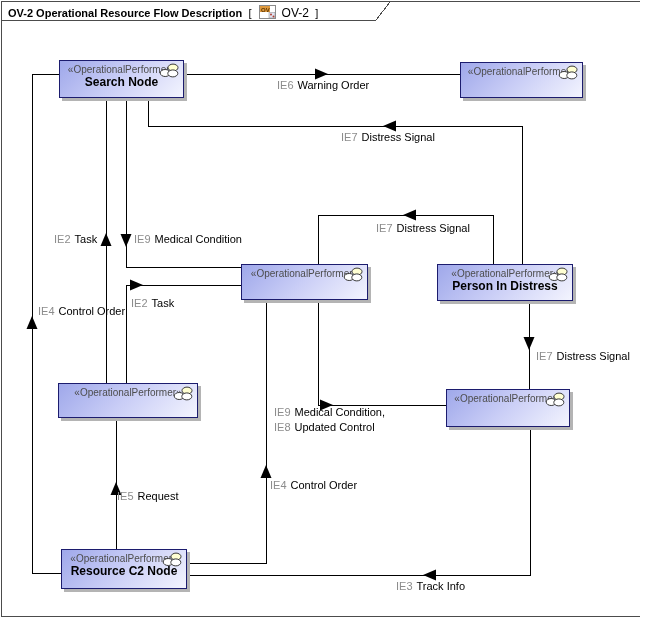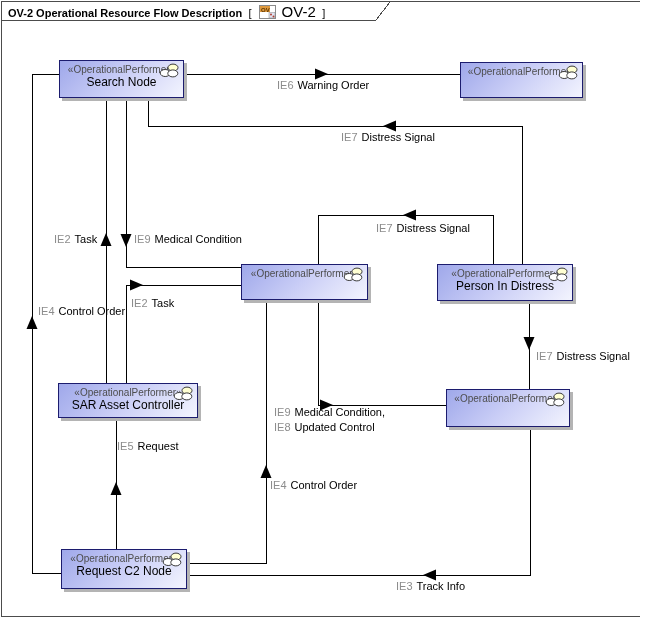--- a/index.html
+++ b/index.html
@@ -6,37 +6,37 @@
   body { width:652px; height:618px; font-family:"Liberation Sans", sans-serif; }
   .stage { position:relative; width:640px; height:618px; background:#fff; overflow:hidden; }
 
   
   .frame { position:absolute; left:1px; top:1px; width:648px; height:614px;
            border:1px solid #4c4c4c; background:#fff; }
   .tab { position:absolute; left:8px; top:4px; height:15px; line-height:15px;
          white-space:nowrap; z-index:4; }
   .tab .ttl  { font-size:11px; font-weight:bold; color:#000; }
   .tab .tbr  { font-size:11px; color:#000; margin:0 2px; }
-  .tab .tkind{ font-size:15px; color:#000; }
+  .tab .tkind{ font-size:12px; color:#000; }
   .tab svg   { vertical-align:-2px; margin:0 1px; }
 
   
   svg.wires { position:absolute; left:0; top:0; z-index:1; }
   svg.wires polyline { fill:none; stroke:#000; stroke-width:1; shape-rendering:crispEdges; }
   svg.wires .ah { fill:#000; stroke:none; }
   svg.wires .tabline { fill:none; stroke:#4c4c4c; stroke-width:1; }
 
   
   .node { position:absolute; z-index:2; box-sizing:border-box;
           border:1px solid #1c1c6e;
           background:linear-gradient(135deg,#9fa8ea 0%,#c9cdf6 48%,#f3f4fe 100%);
           box-shadow:3px 3px 0 #b4b4b4; text-align:center; }
   .node .st { display:block; font-size:10px; color:#4d4d4d; margin-top:3px;
               line-height:11px; white-space:nowrap; }
-  .node .nm { display:block; font-size:12px; font-weight:normal; color:#000;
+  .node .nm { display:block; font-size:12px; font-weight:bold; color:#000;
               line-height:15px; white-space:nowrap; }
   .node .picon { position:absolute; top:2px; right:2px; }
   .picon .ov1 { fill:#ffffd2; stroke:#3a3a3a; stroke-width:1; }
   .picon .ov2 { fill:#ffffff; stroke:#3a3a3a; stroke-width:1; }
 
   
   .flabel { position:absolute; z-index:3; font-size:11px; white-space:nowrap; line-height:13px; }
   .flabel .fid   { color:#8c8c8c; }
   .flabel .fname { color:#000; margin-left:4px; }
 
@@ -161,40 +161,39 @@
     <span class="nm">Person In Distress</span>
   </div>
 
   <div class="node" style="left:58px;top:383px;width:140px;height:35px">
     <svg class="picon" width="22" height="15" viewBox="0 0 22 15">
       <ellipse class="ov1" cx="14" cy="4.6" rx="5" ry="3.5"></ellipse>
       <ellipse class="ov2" cx="6.2" cy="10" rx="5" ry="3.5"></ellipse>
       <ellipse class="ov2" cx="13.8" cy="10.4" rx="5" ry="3.5"></ellipse>
     </svg>
     <span class="st">«OperationalPerformer»</span>
-    <span class="nm">SAR Asset Controller</span>
   </div>
 
   <div class="node" style="left:446px;top:389px;width:124px;height:38px">
     <svg class="picon" width="22" height="15" viewBox="0 0 22 15">
       <ellipse class="ov1" cx="14" cy="4.6" rx="5" ry="3.5"></ellipse>
       <ellipse class="ov2" cx="6.2" cy="10" rx="5" ry="3.5"></ellipse>
       <ellipse class="ov2" cx="13.8" cy="10.4" rx="5" ry="3.5"></ellipse>
     </svg>
     <span class="st">«OperationalPerformer»</span>
   </div>
 
   <div class="node" style="left:61px;top:549px;width:126px;height:40px">
     <svg class="picon" width="22" height="15" viewBox="0 0 22 15">
       <ellipse class="ov1" cx="14" cy="4.6" rx="5" ry="3.5"></ellipse>
       <ellipse class="ov2" cx="6.2" cy="10" rx="5" ry="3.5"></ellipse>
       <ellipse class="ov2" cx="13.8" cy="10.4" rx="5" ry="3.5"></ellipse>
     </svg>
     <span class="st">«OperationalPerformer»</span>
-    <span class="nm">Request C2 Node</span>
+    <span class="nm">Resource C2 Node</span>
   </div>
 
   <div class="flabel" style="left:277px;top:79px">
     <span class="fid">IE6</span><span class="fname">Warning Order</span>
   </div>
   <div class="flabel" style="left:341px;top:131px">
     <span class="fid">IE7</span><span class="fname">Distress Signal</span>
   </div>
   <div class="flabel" style="left:376px;top:222px">
     <span class="fid">IE7</span><span class="fname">Distress Signal</span>
@@ -210,21 +209,21 @@
   </div>
   <div class="flabel" style="left:131px;top:297px">
     <span class="fid">IE2</span><span class="fname">Task</span>
   </div>
   <div class="flabel" style="left:38px;top:305px">
     <span class="fid">IE4</span><span class="fname">Control Order</span>
   </div>
   <div class="flabel" style="left:270px;top:479px">
     <span class="fid">IE4</span><span class="fname">Control Order</span>
   </div>
-  <div class="flabel" style="left:117px;top:440px">
+  <div class="flabel" style="left:117px;top:490px">
     <span class="fid">IE5</span><span class="fname">Request</span>
   </div>
   <div class="flabel" style="left:274px;top:406px">
     <span class="fid">IE9</span><span class="fname">Medical Condition,</span>
   </div>
   <div class="flabel" style="left:274px;top:421px">
     <span class="fid">IE8</span><span class="fname">Updated Control</span>
   </div>
   <div class="flabel" style="left:396px;top:580px">
     <span class="fid">IE3</span><span class="fname">Track Info</span>

